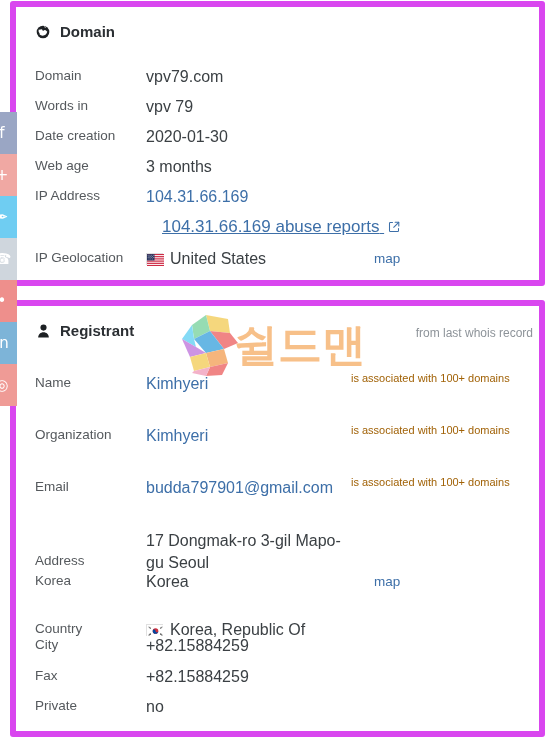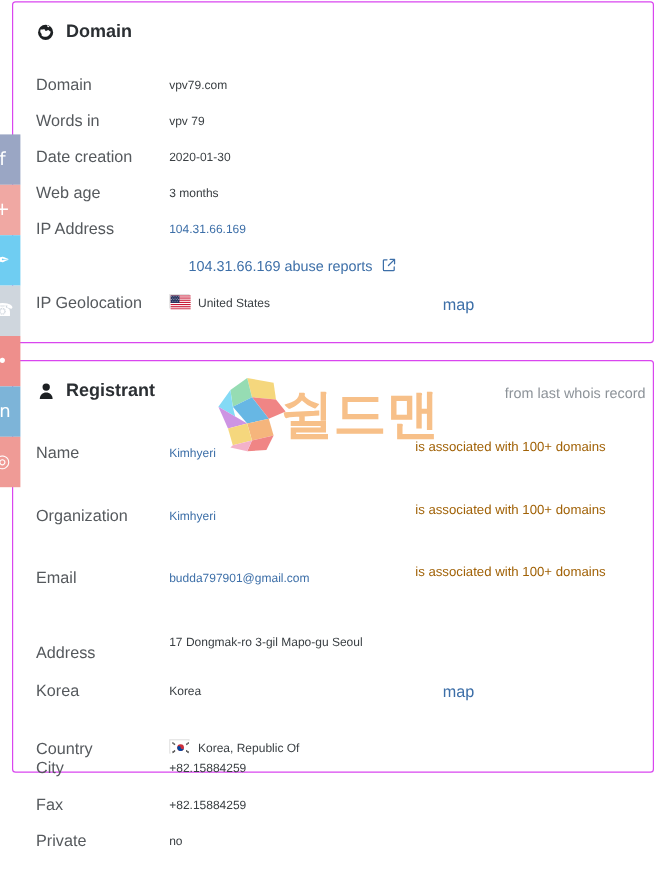--- a/index.html
+++ b/index.html
@@ -39,25 +39,25 @@
     line-height: 1;
     font-family: "DejaVu Sans", sans-serif;
   }
 
   
   .card {
     position: absolute;
     left: 10px;
     width: 535px;
     background: #ffffff;
-    border: 1px solid #d946ef;
+    border: 6px solid #d946ef;
     border-radius: 3px;
   }
   #card-domain { top: 1px; height: 285px; }
-  #card-registrant { top: 300px; height: 344px; }
+  #card-registrant { top: 300px; height: 437px; }
 
   .card-title {
     position: absolute;
     left: 19px; top: 16px;
     display: flex;
     align-items: center;
     gap: 9px;
     font-size: 15px;
     font-weight: bold;
     color: #2b2f33;
@@ -87,21 +87,21 @@
   }
   .lbl {
     width: 130px;
     padding-left: 19px;
     font-size: 13.5px;
     color: #55595d;
     line-height: 18px;
   }
   .val {
     width: 205px;
-    font-size: 10px;
+    font-size: 16px;
     color: #3b4044;
     line-height: 20px;
   }
   .val.link, .lnk {
     color: #3d6fa8;
   }
   .val.link { cursor: pointer; }
   .aside {
     width: 185px;
     font-size: 11px;
@@ -112,25 +112,26 @@
     position: absolute;
     left: 358px;
     font-size: 13.5px;
     color: #3d6fa8;
     line-height: 20px;
     cursor: pointer;
   }
   .sub-link {
     position: absolute;
     left: 146px;
-    font-size: 12px;
+    font-size: 17px;
     color: #3d6fa8;
     line-height: 20px;
     cursor: pointer;
     white-space: nowrap;
+    text-decoration: underline;
   }
   .ext-icon {
     display: inline-block;
     margin-left: 4px;
     vertical-align: -1px;
   }
 
   
   .flag {
     display: inline-block;
@@ -296,21 +297,21 @@
       <div class="aside" style="margin-top:-10px">is associated with 100+ domains</div>
     </div>
 
     <div class="row" style="top:172px">
       <div class="lbl">Email</div>
       <div class="val link">budda797901@gmail.com</div>
       <div class="aside" style="margin-top:-10px">is associated with 100+ domains</div>
     </div>
 
     <div class="row" style="top:224px">
-      <div class="lbl" style="margin-top:10px">Address</div>
+      <div class="lbl" style="margin-top:22px">Address</div>
       <div class="val" style="line-height:22px">17 Dongmak-ro 3-gil Mapo-gu Seoul</div>
     </div>
 
     <div class="row" style="top:266px">
       <div class="lbl">Korea</div>
       <div class="val">Korea</div>
       <div class="map-link">map</div>
     </div>
 
     <div class="row" style="top:314px">

